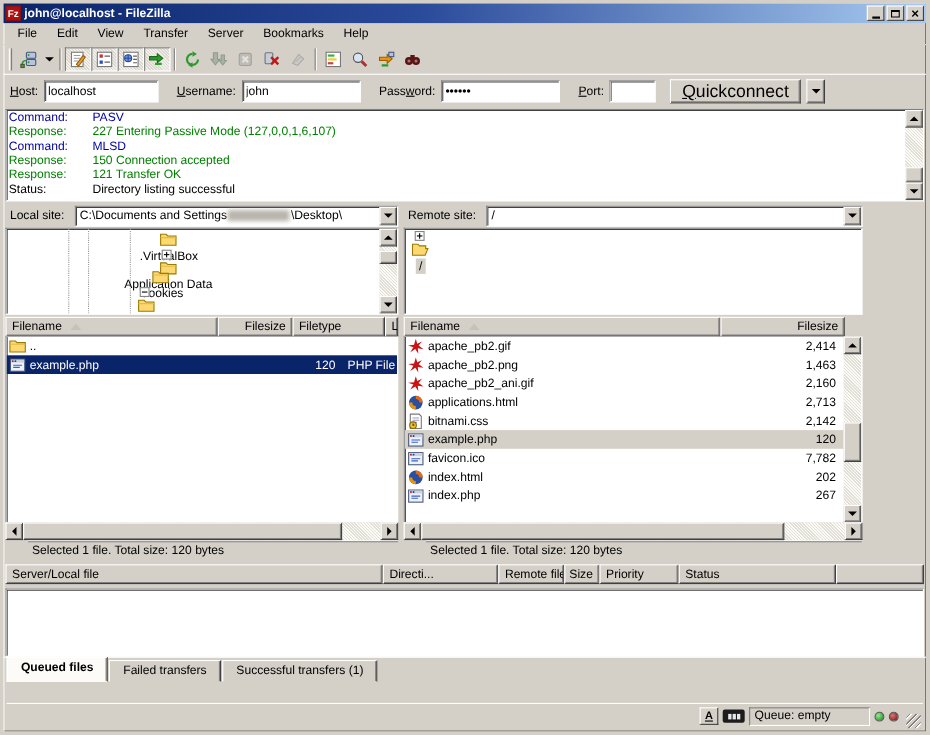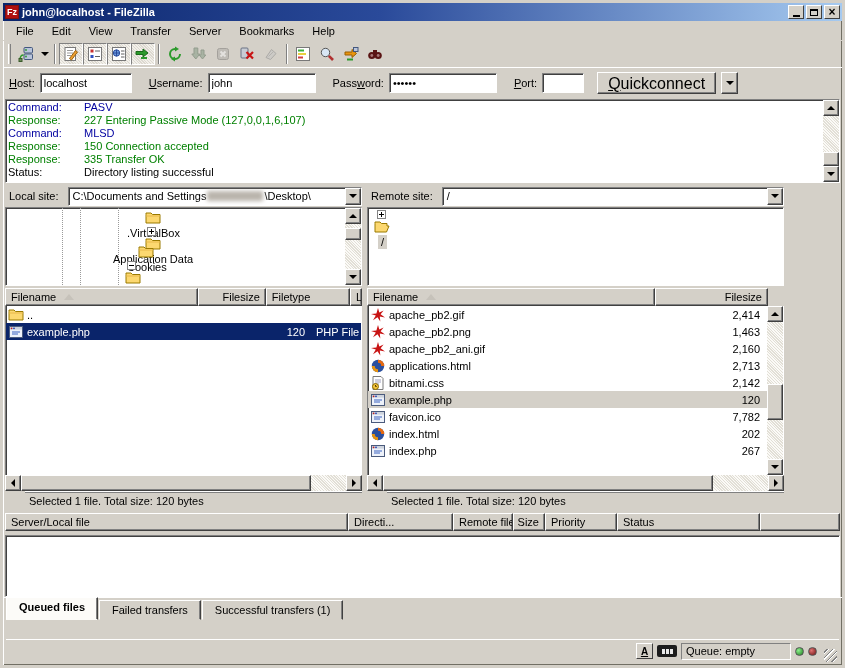--- a/index.html
+++ b/index.html
@@ -365,21 +365,21 @@
       </div>
     <div class="tbbtn">
         <svg class="fi">
           <use href="#i-binoculars"></use>
         </svg>
       </div>
   </div>
 
   <div class="quickbar">
     <label><span></span><span class="u">H</span><span>ost:</span></label>
-    <input class="qinput" style="width: 92px;" value="localhost">
+    <input class="qinput" style="width: 104px;" value="localhost">
     <label style="margin-left:12px"><span></span><span class="u">U</span><span>sername:</span></label>
     <input class="qinput" style="width: 108px;" value="john">
     <label style="margin-left:12px"><span>Pass</span><span class="u">w</span><span>ord:</span></label>
     <input class="qinput" style="width: 108px;" value="••••••">
     <label style="margin-left:12px"><span></span><span class="u">P</span><span>ort:</span></label>
     <input class="qinput" style="width: 42px;" value="">
     <button class="qc-btn" style="margin-left:8px"><span class="u">Q</span><span>uickconnect</span></button>
     <div class="qc-drop">
         <div class="arrow-down"></div>
       </div>
@@ -398,21 +398,21 @@
       <div class="lr c-command">
           <span class="ll">Command:</span>
           <span>MLSD</span>
         </div>
       <div class="lr c-response">
           <span class="ll">Response:</span>
           <span>150 Connection accepted</span>
         </div>
       <div class="lr c-response">
           <span class="ll">Response:</span>
-          <span>335 Transfer OK</span>
+          <span>121 Transfer OK</span>
         </div>
       <div class="lr c-status">
           <span class="ll">Status:</span>
           <span>Directory listing successful</span>
         </div>
     </div>
     <div class="vscroll">
       <div class="sb-btn sb-up">
           <div class="tri-up"></div>
         </div>

